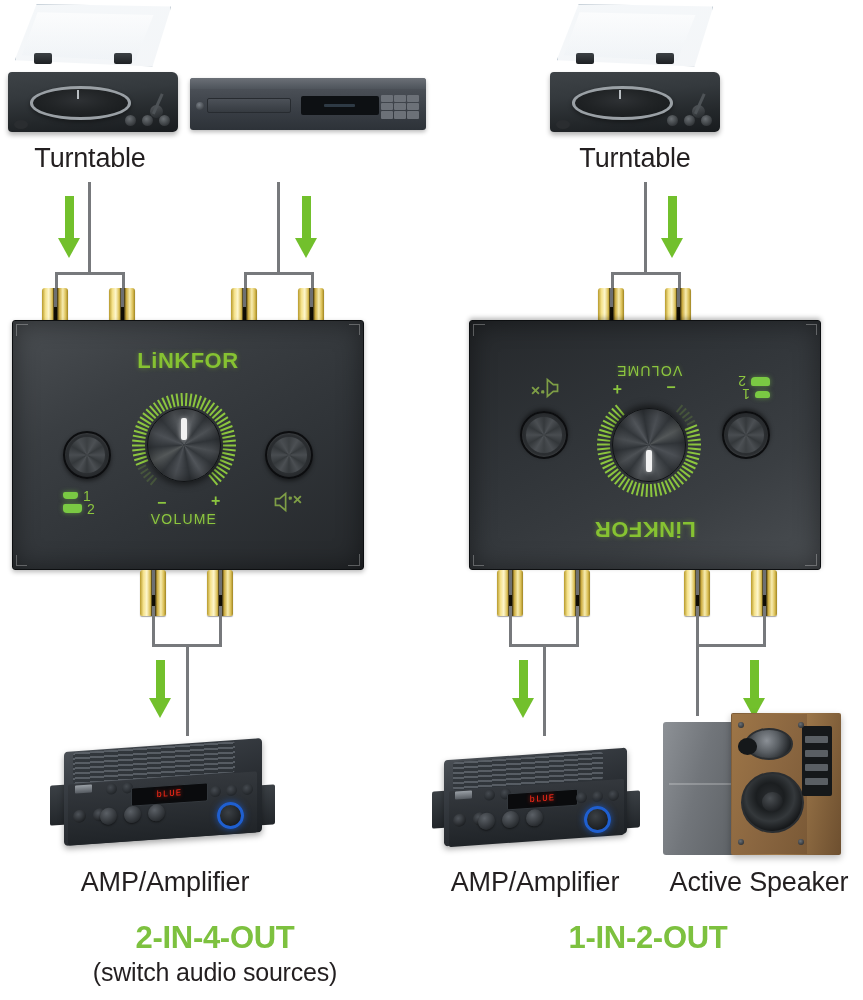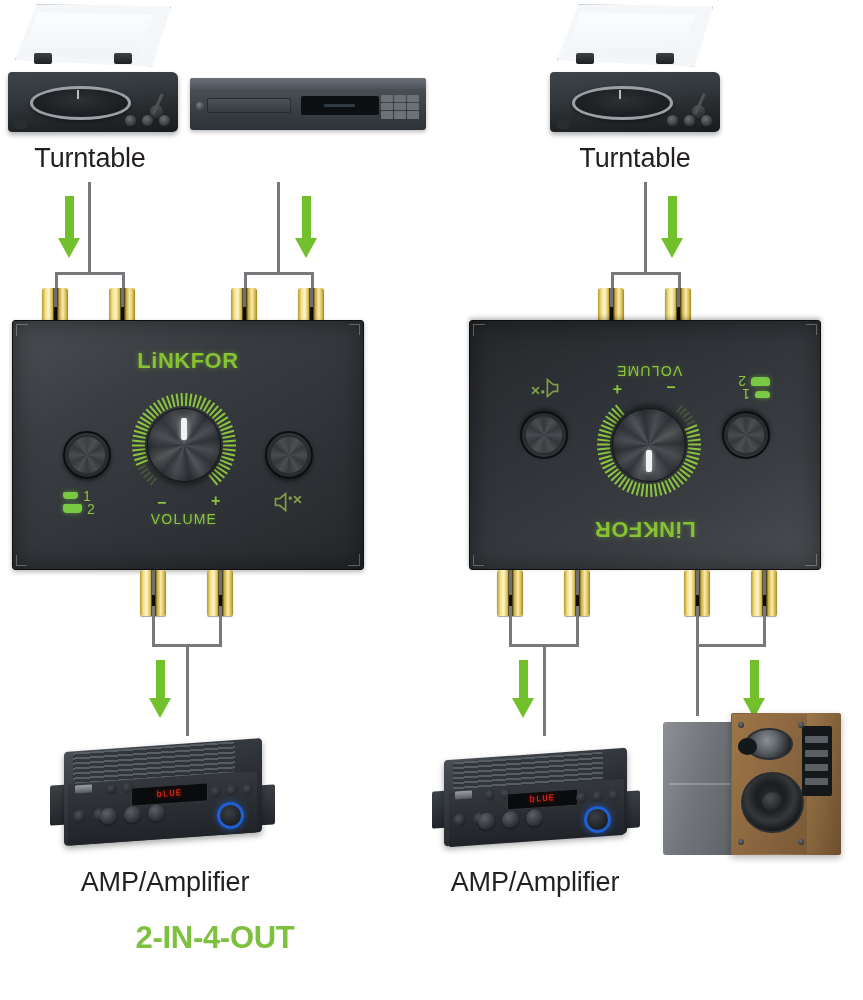--- a/index.html
+++ b/index.html
@@ -722,20 +722,21 @@
         <i></i>
         <i></i>
         <i></i>
       </div>
     <div class="bigknob"></div>
   </div>
 
   <div class="dev-label abs" style="left:40px; top:867px; width:250px;">AMP/Amplifier</div>
 
   <div class="mode-title abs" style="left:0px; top:920px; width:430px;">2-IN-4-OUT</div>
+  <div class="mode-sub abs" style="left:0px; top:958px; width:430px;">(switch audio sources)</div>
 
   <div class="tt abs" style="left:546px; top:4px; width:178px; height:136px;">
     <div class="lid"></div>
     <div class="lid2"></div>
     <div class="hinge" style="left:17%;"></div>
     <div class="hinge" style="left:62%;"></div>
     <div class="plinth">
       <div class="platter"></div>
       <div class="spindle" style="left:41%;top:30%"></div>
       <div class="armbase"></div>
@@ -1047,15 +1048,17 @@
         <i style="top:54%"></i>
         <i style="top:74%"></i>
     </div>
     <span class="screw" style="left:42%; top:9%;"></span>
     <span class="screw" style="left:76%; top:9%;"></span>
     <span class="screw" style="left:42%; top:86%;"></span>
     <span class="screw" style="left:76%; top:86%;"></span>
   </div>
 
   <div class="dev-label abs" style="left:420px; top:867px; width:230px;">AMP/Amplifier</div>
-
+  <div class="dev-label abs" style="left:655px; top:867px; width:208px;">Active Speaker</div>
+
+  <div class="mode-title abs" style="left:433px; top:920px; width:430px;">1-IN-2-OUT</div>
 
 </div>
 
 </body></html>

